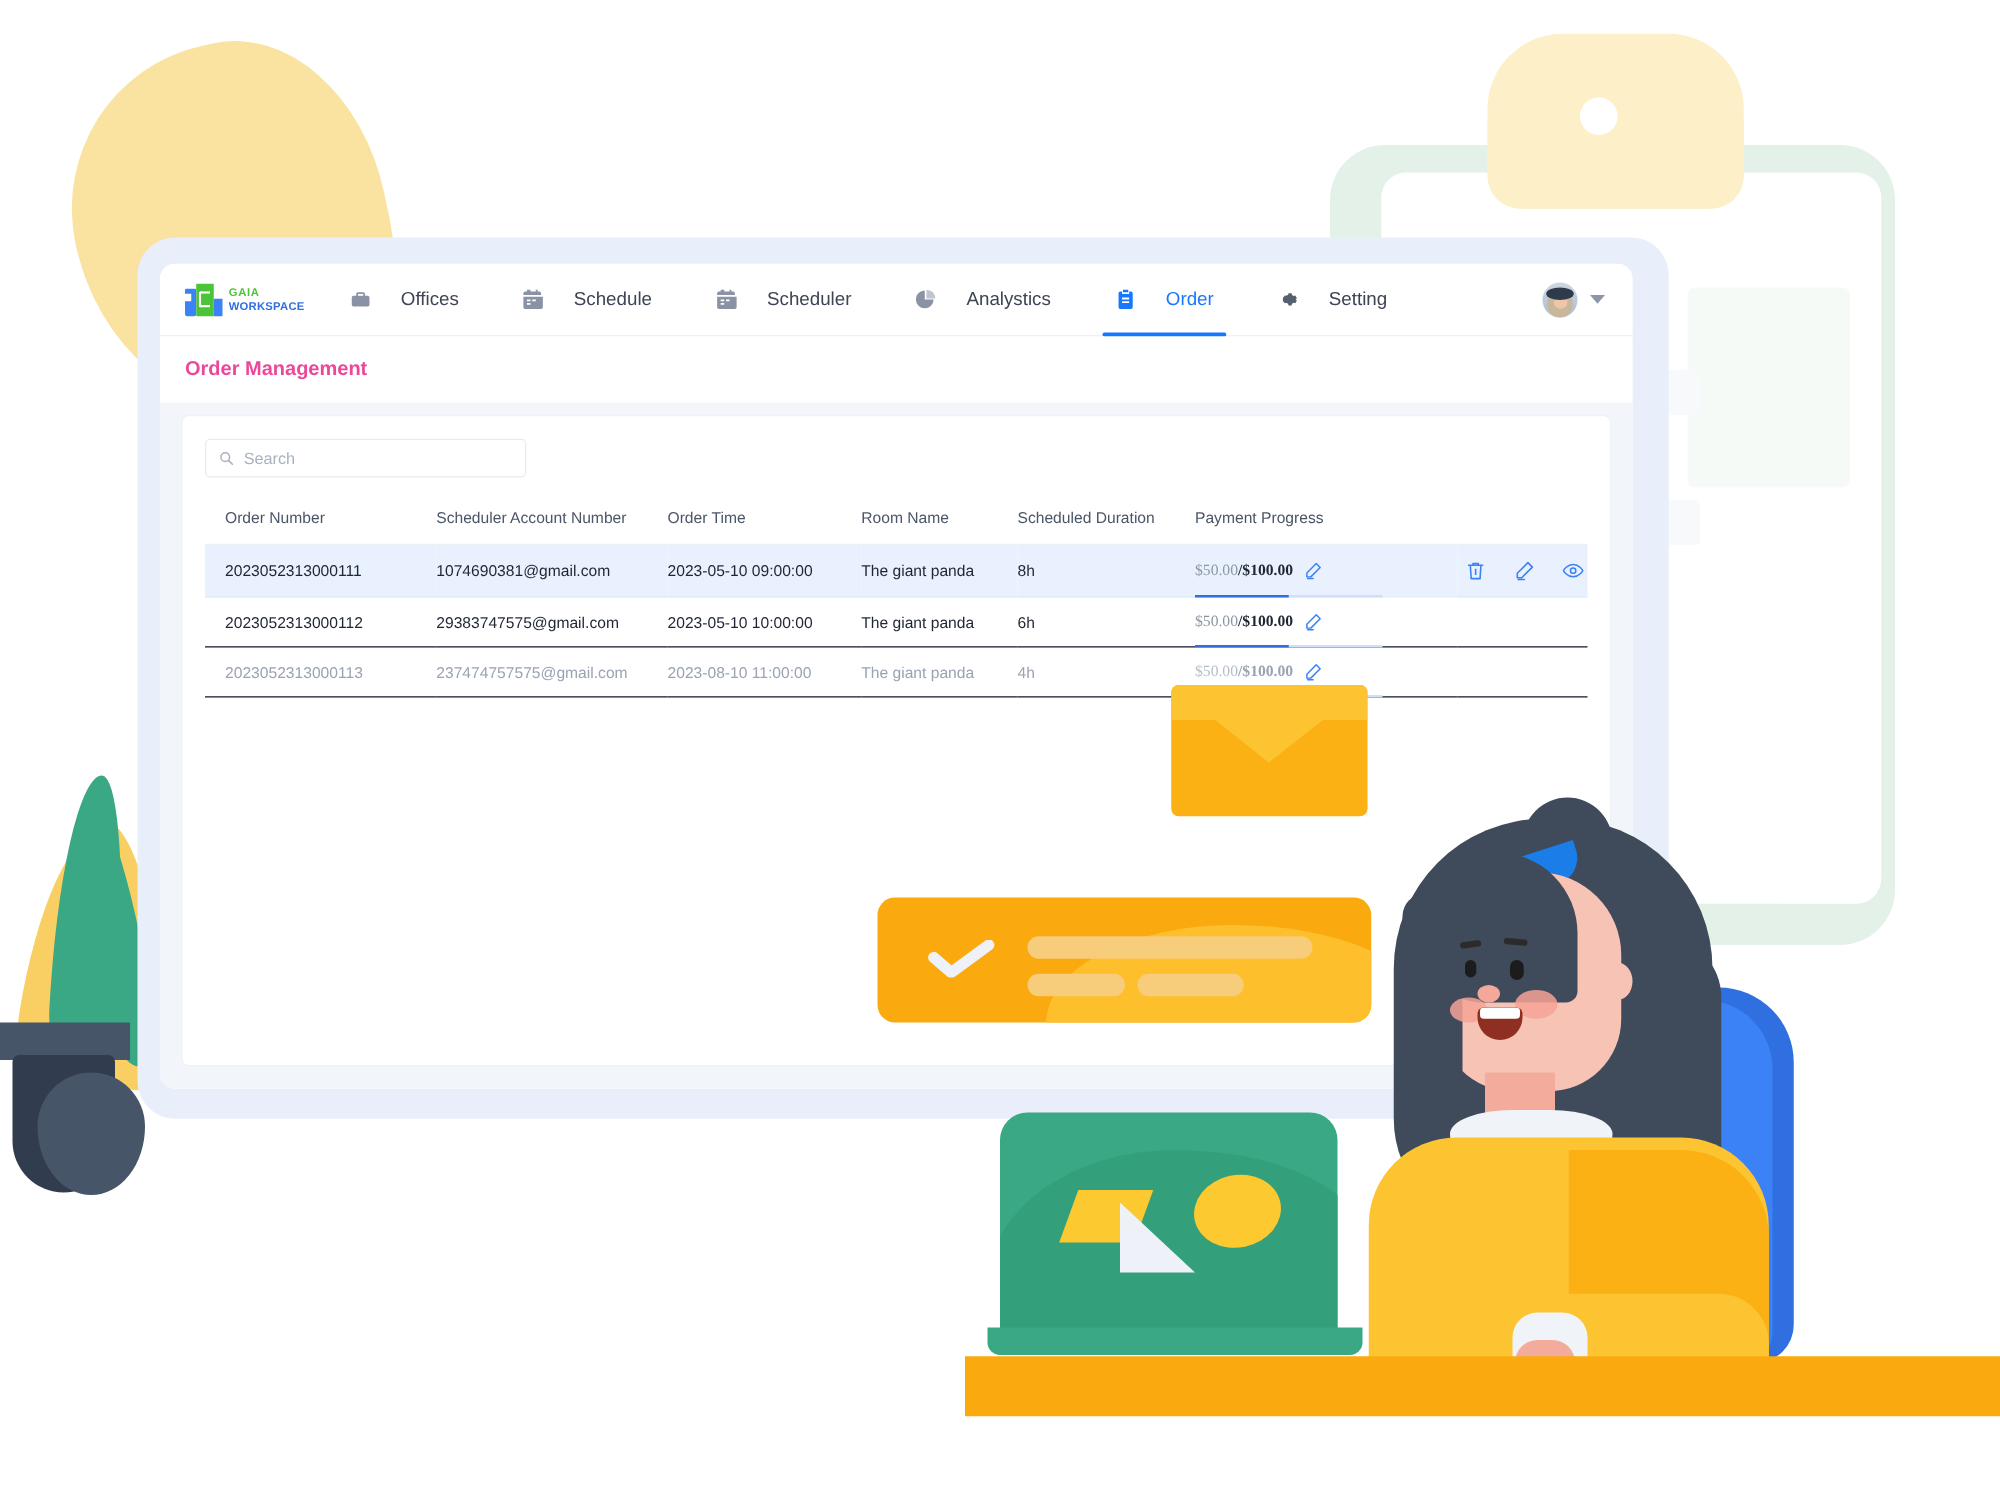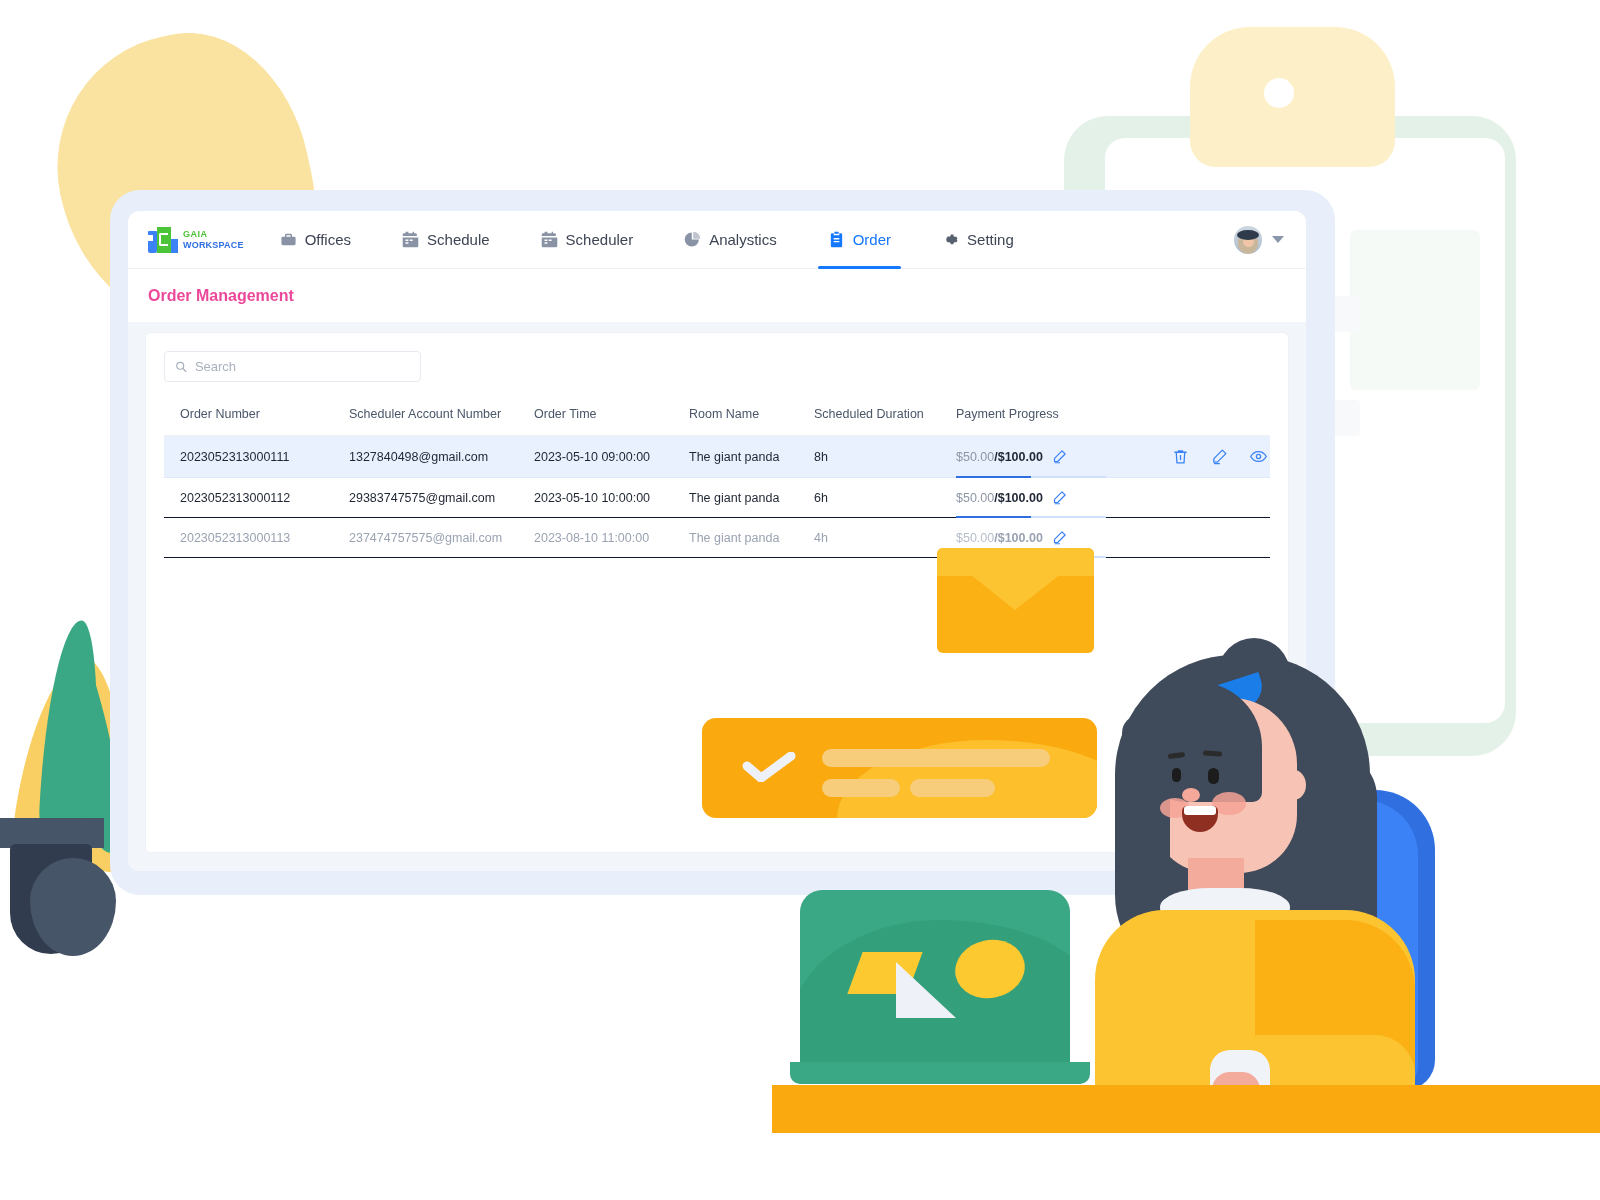--- a/index.html
+++ b/index.html
@@ -88,21 +88,21 @@
   .lm-blue-a { position:absolute; left:0; top:4px; width:9px; height:22px; background:#3b82f6; border-radius:1px 1px 2px 2px; }
   .lm-blue-b { position:absolute; left:0; top:8px; width:5px; height:6px; background:#fff; }
   .lm-green { position:absolute; left:9px; top:0px; width:14px; height:26px; background:#4cc437; }
   .lm-green-g { position:absolute; left:11px; top:6px; width:9px; height:13px; border:2.5px solid #fff; border-right:none; border-radius:2px 0 0 2px; }
   .lm-blue-c { position:absolute; left:23px; top:12px; width:7px; height:14px; background:#3b82f6; }
   .logo-text { line-height:1; }
   .logo-t1 { font-size:9px; font-weight:bold; color:#4cc437; letter-spacing:.5px; display:block; }
   .logo-t2 { font-size:9px; font-weight:bold; color:#2f6fe0; letter-spacing:.2px; display:block; margin-top:2px; }
 
   .nav-item {
-    display:flex; align-items:center; gap:8px;
+    display:flex; align-items:center; gap:24px;
     height:58px; padding: 0 4px; margin-right: 43px;
     font-size:15px; color:#3d4454; position:relative; cursor:pointer;
   }
   .nav-item.active { color:#1677ff; }
   .nav-item.active::after {
     content:""; position:absolute; left:-6px; right:-6px; bottom:0;
     height:3px; background:#1677ff; border-radius:2px;
   }
   .nav-icon { width:17px; height:17px; display:block; flex:none; }
   .nav-spacer { flex:1; }
@@ -146,21 +146,21 @@
   tbody tr.highlight td { background:#e9f1fe; border-bottom-color:#dde9fb; }
   tbody tr.dim td { color:#9aa3b2; }
   .c1 { width:185px; padding-left:16px !important; }
   .c2 { width:185px; }
   .c3 { width:155px; }
   .c4 { width:125px;margin-left:11px; }
   .c5 { width:142px; }
   .c6 { width:210px; }
   .c7 { width:auto; }
 
-  .pay-cell { position:relative; }
+  .pay-cell { position:relative;font-family:Liberation Serif, serif; }
   .pay-row { display:flex; align-items:center; gap:9px; }
   .pay-amt { font-size:12.5px; white-space:nowrap; }
   .pay-paid { color:#8d96a5; }
   .pay-total { color:#1f2633; font-weight:bold; }
   tr.dim .pay-total { color:#9aa3b2; font-weight:bold; }
   tr.dim .pay-paid { color:#b6bdc9; }
   .pay-bar { position:absolute; left:0; bottom:-1px; width:150px; height:2px; background:#cfe0fb; }
   .pay-fill { height:100%; background:#2f6fe0; }
   .pen-icon { width:15px; height:15px; flex:none; }
 
@@ -341,21 +341,21 @@
               <th class="c4">Room Name</th>
               <th class="c5">Scheduled Duration</th>
               <th class="c6">Payment Progress</th>
               <th class="c7"></th>
             </tr>
           </thead>
           <tbody>
 
             <tr class="highlight">
               <td class="c1">2023052313000111</td>
-              <td class="c2">1327840498@gmail.com</td>
+              <td class="c2">1074690381@gmail.com</td>
               <td class="c3">2023-05-10 09:00:00</td>
               <td class="c4">The giant panda</td>
               <td class="c5">8h</td>
               <td class="c6 pay-cell">
                 <div class="pay-row">
                   <span class="pay-amt">
                     <span class="pay-paid">$50.00</span><span class="pay-total">/</span><span class="pay-total">$100.00</span>
                   </span>
                   <svg class="pen-icon" viewBox="0 0 24 24" fill="none" stroke="#3b82f6" stroke-width="1.9">
                     <path d="M16 3l5 5L9 20H4v-5L16 3z" stroke-linejoin="round"></path>

